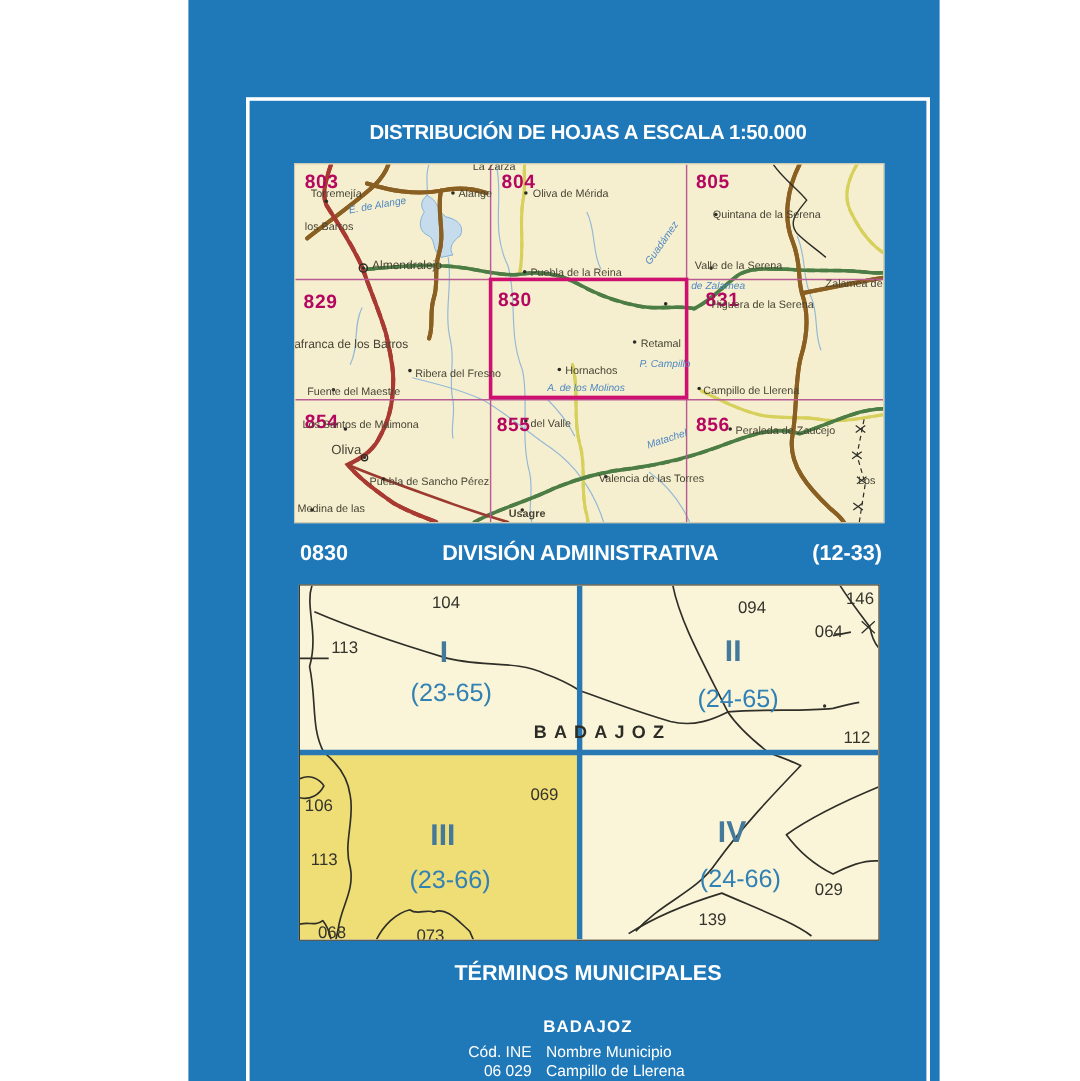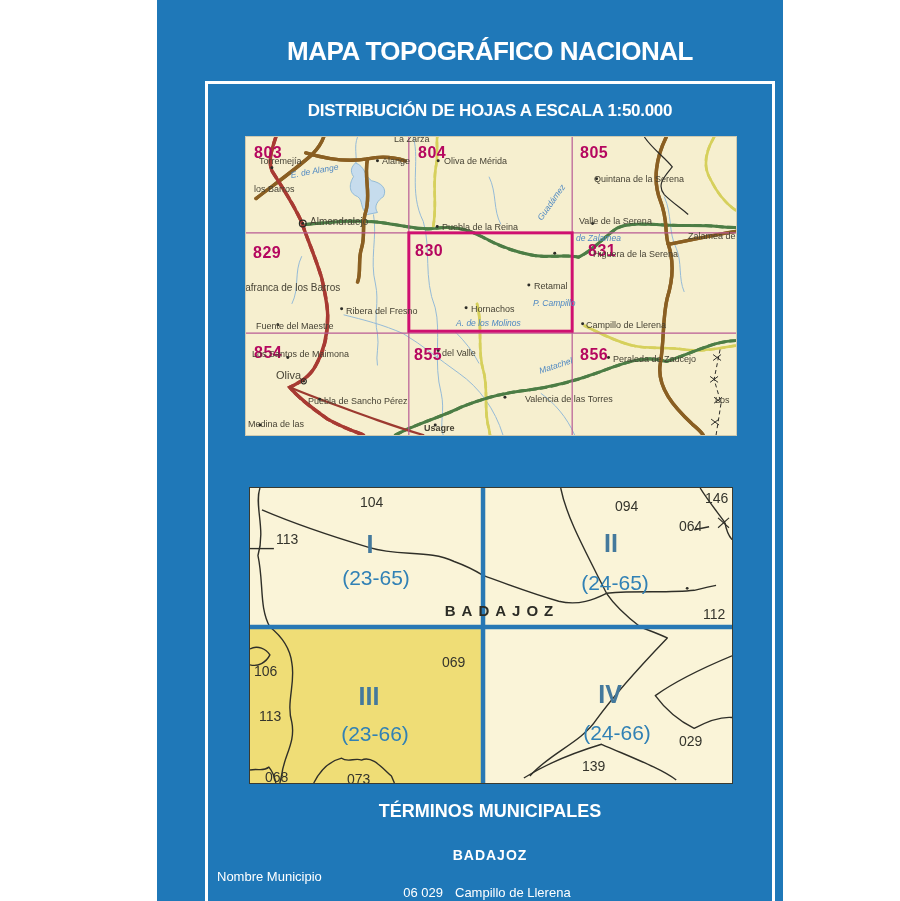--- a/index.html
+++ b/index.html
@@ -40,21 +40,20 @@
   .ft{position:absolute;left:205px;top:869px;width:570px;color:var(--text-white);font-size:13px;}
   .ft-row{display:flex;height:15px;margin-bottom:1px;align-items:baseline;}
   .ft-c1{width:238px;text-align:right;}
   .ft-c2{margin-left:12px;text-align:left;}
 </style>
 </head>
 <body>
 
 <div class="page">
   <div class="blue-frame"></div>
-  <div class="title">MAPA TOPOGRÁFICO NACIONAL</div>
   <div class="panel-border"></div>
   <div class="subtitle">DISTRIBUCIÓN DE HOJAS A ESCALA 1:50.000</div>
 
   <div class="topo-map">
     <svg class="map-inner" width="490" height="298" viewBox="0 0 492 300" preserveAspectRatio="none">
       <rect x="0" y="0" width="492" height="300" fill="var(--map-cream)"></rect>
       <g stroke="#8ab4d8" stroke-width="1" fill="none" opacity="0.9">
         <path d="M168,0 C175,25 163,55 178,85 C186,112 178,142 190,172 C196,196 188,228 196,258 C200,276 194,290 198,300"></path>
         <path d="M258,300 C250,274 234,252 214,238 C194,224 178,210 158,198 C138,189 118,184 98,179"></path>
         <path d="M210,196 C220,206 228,216 234,228"></path>
@@ -155,34 +154,39 @@
         <span class="lbl " style="left: 225px; top: 168px;">Hornachos</span>
         <span class="lbl big" style="left: -14px; top: 146px;">Villafranca de los Barros</span>
         <span class="lbl " style="left: 100px; top: 170px;">Ribera del Fresno</span>
         <span class="lbl " style="left: 10px; top: 185px;">Fuente del Maestre</span>
         <span class="lbl " style="left: 6px; top: 213px;">Los Santos de Maimona</span>
         <span class="lbl zafra" style="left: 30px; top: 233px;">Oliva</span>
         <span class="lbl " style="left: 62px; top: 260px;">Puebla de Sancho Pérez</span>
         <span class="lbl " style="left: 2px; top: 283px;">Medina de las</span>
         <span class="lbl " style="left: 196px; top: 212px;">del Valle</span>
         <span class="lbl " style="left: 178px; top: 287px; font-weight: bold;">Usagre</span>
-        <span class="lbl " style="left: 253px; top: 258px; margin-left: 26px;">Valencia de las Torres</span>
+        <span class="lbl " style="left: 253px; top: 258px;">Valencia de las Torres</span>
         <span class="lbl " style="left: 340px; top: 184px;">Campillo de Llerena</span>
         <span class="lbl " style="left: 367px; top: 218px;">Peraleda de Zaucejo</span>
         <span class="lbl " style="left: 469px; top: 259px;">Los</span>
         <span class="lbl big" style="left: 64px; top: 80px;">Almendralejo</span>
         <span class="lbl river" style="left: 44px; top: 34px; transform: rotate(-10deg);">E. de Alange</span>
         <span class="lbl river" style="left: 290px; top: 80px; transform: rotate(-55deg);">Guadámez</span>
         <span class="lbl river" style="left: 292px; top: 230px; transform: rotate(-18deg);">Matachel</span>
         <span class="lbl river" style="left: 210px; top: 182px;">A. de los Molinos</span>
         <span class="lbl river" style="left: 287px; top: 162px;">P. Campillo</span>
         <span class="lbl river" style="left: 330px; top: 97px;">de Zalamea</span>
       </div>
   </div>
 
+  <div class="sheet-row">
+    <span class="sr-code">0830</span>
+    <span class="sr-label">DIVISIÓN ADMINISTRATIVA</span>
+    <span class="sr-mtn">(12-33)</span>
+  </div>
 
   <div class="admin-map">
     <svg class="map-inner" width="482" height="295" viewBox="0 0 484 297" preserveAspectRatio="none">
       <rect width="484" height="297" fill="var(--admin-cream)"></rect>
       <rect x="0" y="140" width="234" height="157" fill="var(--quadrant-yellow)"></rect>
       <g stroke="#2f2f28" stroke-width="1.4" fill="none" stroke-linejoin="round">
         <path d="M10,0 C4,18 16,40 8,68 C14,96 9,120 20,140"></path>
         <path d="M0,61 L24,61"></path>
         <path d="M12,22 C40,34 80,48 120,60 C150,69 180,62 205,74 C216,78 226,83 234,88"></path>
         <path d="M234,88 C256,96 282,106 310,114 C330,119 346,112 358,106"></path>
@@ -230,20 +234,21 @@
         <span class="lbl coord ctr" style="left: 113px; top: 235px; transform: translateX(-50%);">(23-66)</span>
         <span class="lbl coord ctr" style="left: 355px; top: 234px; transform: translateX(-50%);">(24-66)</span>
         <span class="lbl bada ctr" style="left: 252px; top: 115px; transform: translateX(-50%);">BADAJOZ</span>
       </div>
   </div>
 
   <div class="terms-title">TÉRMINOS MUNICIPALES</div>
   <div class="province">BADAJOZ</div>
   <div class="ft">
     <div class="ft-row">
+      <span class="ft-c1">Cód. INE</span>
       <span class="ft-c2">Nombre Municipio</span>
     </div>
     <div class="ft-row">
       <span class="ft-c1">06 029</span>
       <span class="ft-c2">Campillo de Llerena</span>
     </div>
   </div>
 </div>
 
 </body></html>

